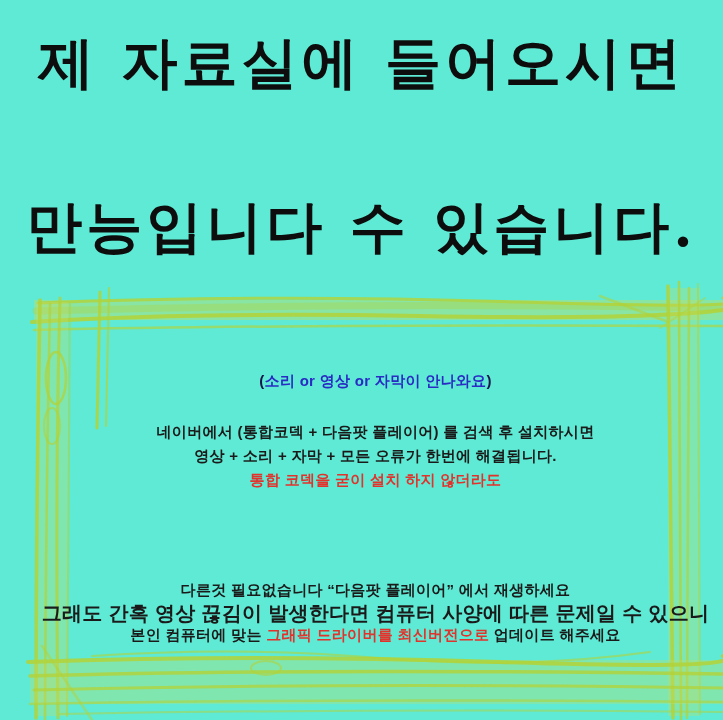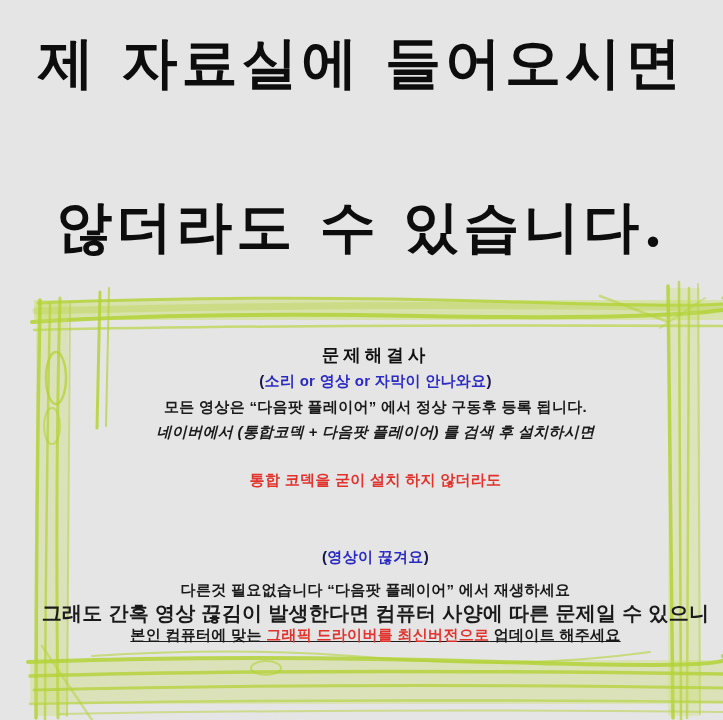--- a/index.html
+++ b/index.html
@@ -1,57 +1,57 @@
 <!DOCTYPE html>
 <html><head>
 <meta charset="utf-8">
 <style>
   html,body{margin:0;padding:0;background:#ffffff;}
   body{width:723px;height:720px;overflow:hidden;position:relative;
        font-family:"Liberation Sans",sans-serif;}
-  .canvas{position:absolute;inset:0;width:723px;height:720px;background:#e5e5e5;}
+  .canvas{position:absolute;inset:0;width:723px;height:720px;background:#5eead4;}
 
   
   .headline-line{position:absolute;left:0;width:723px;text-align:center;
        font-family:"DejaVu Serif",serif;font-weight:bold;font-size:56px;
        letter-spacing:4px;color:#0d0d0d;white-space:nowrap;}
   .hl1{top:26px;}
   .hl2{top:110px;}
   .hl3{top:190px;}
   .hl-blue{color:#2b49ef;}
 
   
   .frame-svg{position:absolute;left:0;top:278px;width:723px;height:442px;display:block;}
 
   
   .bl{position:absolute;left:40px;right:12px;text-align:center;
       font-family:"Liberation Sans",sans-serif;font-weight:bold;font-size:15px;
       color:#1a1a1a;white-space:nowrap;letter-spacing:0.3px;}
   .bl-title{top:343px;font-size:17.5px;letter-spacing:4px;color:#111;}
   .bl-q1{top:372px;}
   .bl-1{top:398px;}
-  .bl-2{top:423px;font-style:italic;}
+  .bl-2{top:423px;}
   .bl-3{top:447px;}
   .bl-red1{top:471px;}
   .bl-red2{top:496px;}
   .bl-q2{top:548px;}
   .bl-m1{top:574px;margin-top:7px;}
   .bl-m2{top:600px;font-size:20px;}
-  .bl-m3{top:626px;text-decoration:underline;}
+  .bl-m3{top:626px;}
   .txt-red{color:#e2322c;}
   .txt-blue{color:#2a2ac4;}
   .txt-paren{color:#15154a;}
 </style>
 </head>
 <body>
 
 <div class="canvas">
 
   <div class="headline-line hl1">제 자료실에 들어오시면</div>
-  <div class="headline-line hl3">않더라도 수 있습니다.</div>
+  <div class="headline-line hl3">만능입니다 수 있습니다.</div>
 
   <svg class="frame-svg" viewBox="0 0 723 442" xmlns="http://www.w3.org/2000/svg" aria-hidden="true">
     <g stroke="#b3d237" fill="none" stroke-linecap="round">
 
       <rect x="34" y="22" width="689" height="20" fill="#c6dd60" opacity="0.42" stroke="none"></rect>
       <path d="M36,33 Q360,24 723,30" stroke-width="7" opacity="0.33"></path>
       <path d="M32,44 Q190,34 420,38 T723,32" stroke-width="4" opacity="0.85"></path>
       <path d="M38,25 Q260,16 520,24 T723,20" stroke-width="3" opacity="0.8"></path>
       <path d="M34,52 Q300,46 723,48" stroke-width="2.5" opacity="0.65"></path>
       <path d="M600,18 L668,44" stroke-width="2.5" opacity="0.55"></path>
@@ -78,27 +78,25 @@
       <path d="M30,398 Q300,390 723,396" stroke-width="3.5" opacity="0.8"></path>
       <path d="M34,412 Q360,404 723,410" stroke-width="3" opacity="0.75"></path>
       <path d="M30,426 Q300,420 723,424" stroke-width="2.5" opacity="0.6"></path>
       <path d="M60,436 Q400,430 723,434" stroke-width="2" opacity="0.5"></path>
       <path d="M92,378 Q240,368 380,380 T650,374" stroke-width="2" opacity="0.6"></path>
       <ellipse cx="266" cy="390" rx="15" ry="7" stroke-width="2" opacity="0.6"></ellipse>
       <path d="M42,368 L92,442" stroke-width="2.5" opacity="0.5"></path>
     </g>
   </svg>
 
-  <div class="bl bl-title">문제해결사</div>
 
   <div class="bl bl-q1"><span class="txt-paren">(</span><span class="txt-blue">소리 or 영상 or 자막이 안나와요</span><span class="txt-paren">)</span></div>
 
-  <div class="bl bl-1">모든 영상은  “다음팟 플레이어”  에서 정상 구동후 등록 됩니다.</div>
   <div class="bl bl-2">네이버에서 (통합코덱 + 다음팟 플레이어) 를 검색 후 설치하시면</div>
+  <div class="bl bl-3">영상 + 소리 + 자막 + 모든 오류가 한번에 해결됩니다.</div>
   <div class="bl bl-red1 txt-red">통합 코덱을 굳이 설치 하지 않더라도</div>
 
-  <div class="bl bl-q2"><span class="txt-paren">(</span><span class="txt-blue">영상이 끊겨요</span><span class="txt-paren">)</span></div>
 
   <div class="bl bl-m1">다른것 필요없습니다  “다음팟 플레이어” 에서 재생하세요</div>
   <div class="bl bl-m2">그래도 간혹 영상 끊김이 발생한다면 컴퓨터 사양에 따른 문제일 수 있으니</div>
   <div class="bl bl-m3"><span>본인 컴퓨터에 맞는 </span><span class="txt-red">그래픽 드라이버를 최신버전으로</span><span> 업데이트 해주세요</span></div>
 
 </div>
 
 </body></html>

